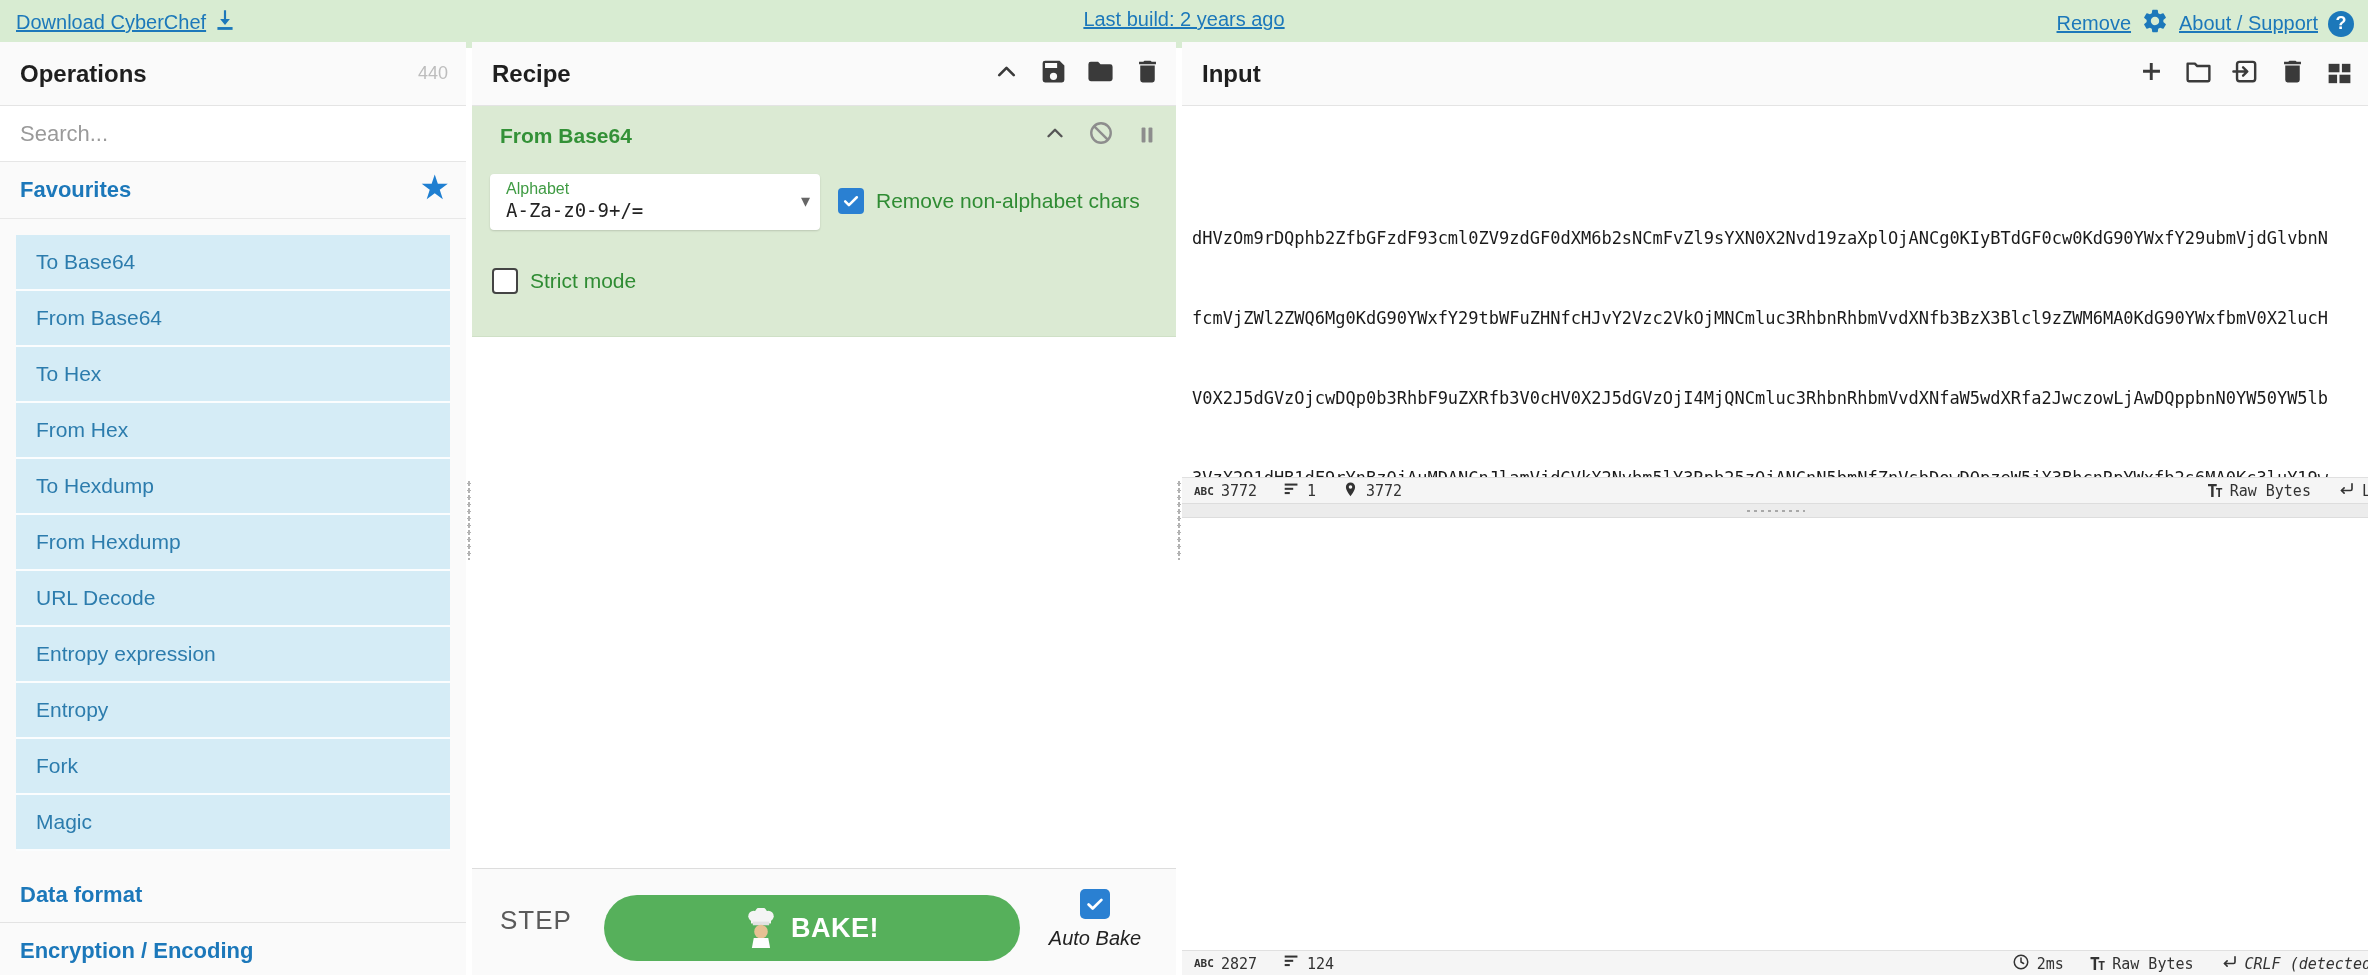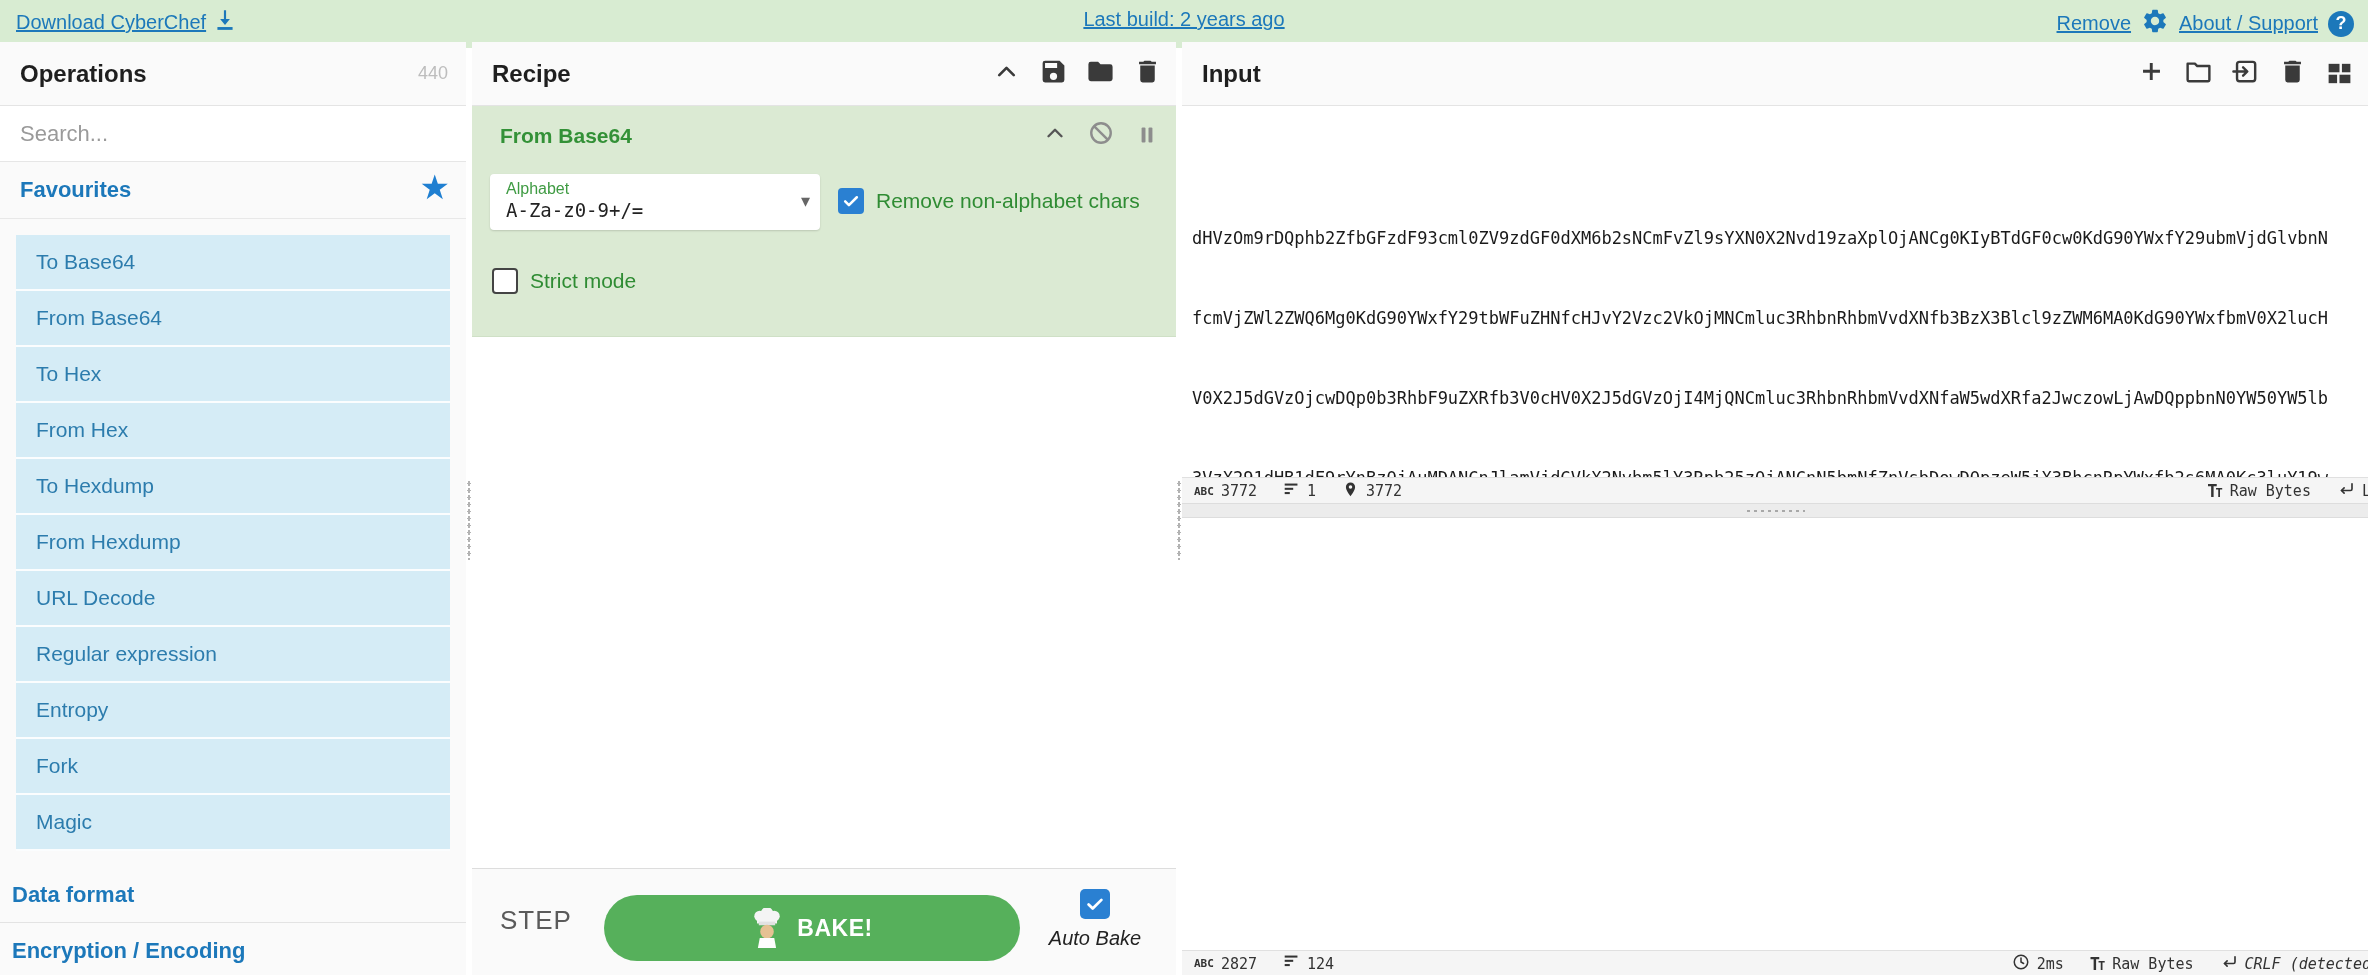--- a/index.html
+++ b/index.html
@@ -39,21 +39,21 @@
                     padding-left:20px;width:420px;font-family:"Liberation Sans",sans-serif;}
   .search-row input::placeholder{color:#9a9a9a;}
   .fav-head{height:56px;background:#fafafa;border-bottom:1px solid #e8e8e8;display:flex;
             align-items:center;position:relative;}
   .fav-head .lbl{color:#1c78ba;font-weight:bold;font-size:22px;margin-left:20px;}
   .star{position:absolute;right:16px;top:8px;color:#1f7fd1;font-size:34px;line-height:34px;}
   ul.oplist{list-style:none;margin:16px;padding:0;}
   ul.oplist li{height:54px;line-height:54px;background:#d5ecf6;color:#2c7cad;font-size:21px;
                padding-left:20px;border-bottom:2px solid #fbfdfe;cursor:grab;}
   .cat{height:55px;line-height:55px;background:#fafafa;color:#1c78ba;font-weight:bold;font-size:22px;
-       padding-left:12px;border-bottom:1px solid #e3e3e3;cursor:pointer;}
+       padding-left:20px;border-bottom:1px solid #e3e3e3;cursor:pointer;}
 
   
   .op-card{position:absolute;left:0;top:64px;width:704px;height:230px;background:#dbead3;
            border-bottom:1px solid #cfe0c6;}
   .op-title{position:absolute;left:28px;top:18px;color:#339137;font-weight:bold;font-size:21px;}
   .op-icons{position:absolute;right:16px;top:14px;display:flex;gap:20px;align-items:center;}
   .op-icons svg{width:26px;height:26px;}
   .alpha-box{position:absolute;left:18px;top:68px;width:330px;height:56px;background:#fff;border-radius:4px;
              box-shadow:0 1px 2px rgba(0,0,0,.15);}
   .alpha-label{position:absolute;left:16px;top:6px;font-size:16px;color:#3f9b43;}
@@ -63,21 +63,21 @@
   .chkrow{position:absolute;display:flex;align-items:center;gap:12px;cursor:pointer;}
   .chk{width:26px;height:26px;border-radius:4px;box-sizing:border-box;flex:0 0 auto;
        display:flex;align-items:center;justify-content:center;}
   .chk.checked{background:#2a80d2;}
   .chk.empty{background:#fff;border:2px solid #444;}
   .chklabel{color:#2f8c33;font-size:21px;}
   .bake-bar{position:absolute;left:0;bottom:0;width:704px;height:106px;background:#fafafa;
             border-top:1px solid #ddd;}
   .step-btn{position:absolute;left:28px;top:36px;color:#5a5a5a;font-size:26px;letter-spacing:1px;cursor:pointer;}
   .bake-btn{position:absolute;left:132px;top:26px;width:416px;height:66px;background:#56b05b;border:0;
-            border-radius:34px;color:#fff;font-weight:bold;font-size:23px;letter-spacing:.5px;cursor:pointer;
+            border-radius:34px;color:#fff;font-weight:bold;font-size:27px;letter-spacing:.5px;cursor:pointer;
             display:flex;align-items:center;justify-content:center;gap:14px;font-family:"Liberation Sans",sans-serif;}
   .autobake{position:absolute;right:26px;top:20px;width:110px;text-align:center;cursor:pointer;}
   .autobake .chk{width:30px;height:30px;border-radius:5px;margin:0 auto;}
   .autobake .ablabel{margin-top:8px;font-size:20px;color:#222;font-style:italic;}
 
   
   .io-section{position:absolute;left:0;width:1186px;}
   .io-head{height:63px;background:#fafafa;border-bottom:1px solid #e4e4e4;position:relative;
            display:flex;align-items:center;text-align:center;}
   .textpane{font-family:"DejaVu Sans Mono",monospace;font-size:17px;line-height:26.6px;color:#1a1a1a;
@@ -138,21 +138,21 @@
       <span class="star">★</span>
     </div>
     <ul class="oplist">
       <li>To Base64</li>
       <li>From Base64</li>
       <li>To Hex</li>
       <li>From Hex</li>
       <li>To Hexdump</li>
       <li>From Hexdump</li>
       <li>URL Decode</li>
-      <li>Regular expression</li>
+      <li>Entropy expression</li>
       <li>Entropy</li>
       <li>Fork</li>
       <li>Magic</li>
     </ul>
     <div class="cat">Data format</div>
     <div class="cat">Encryption / Encoding</div>
     <div class="cat">Public Key</div>
   </div>
 
   <div class="vsplit" style="left:466px;">

